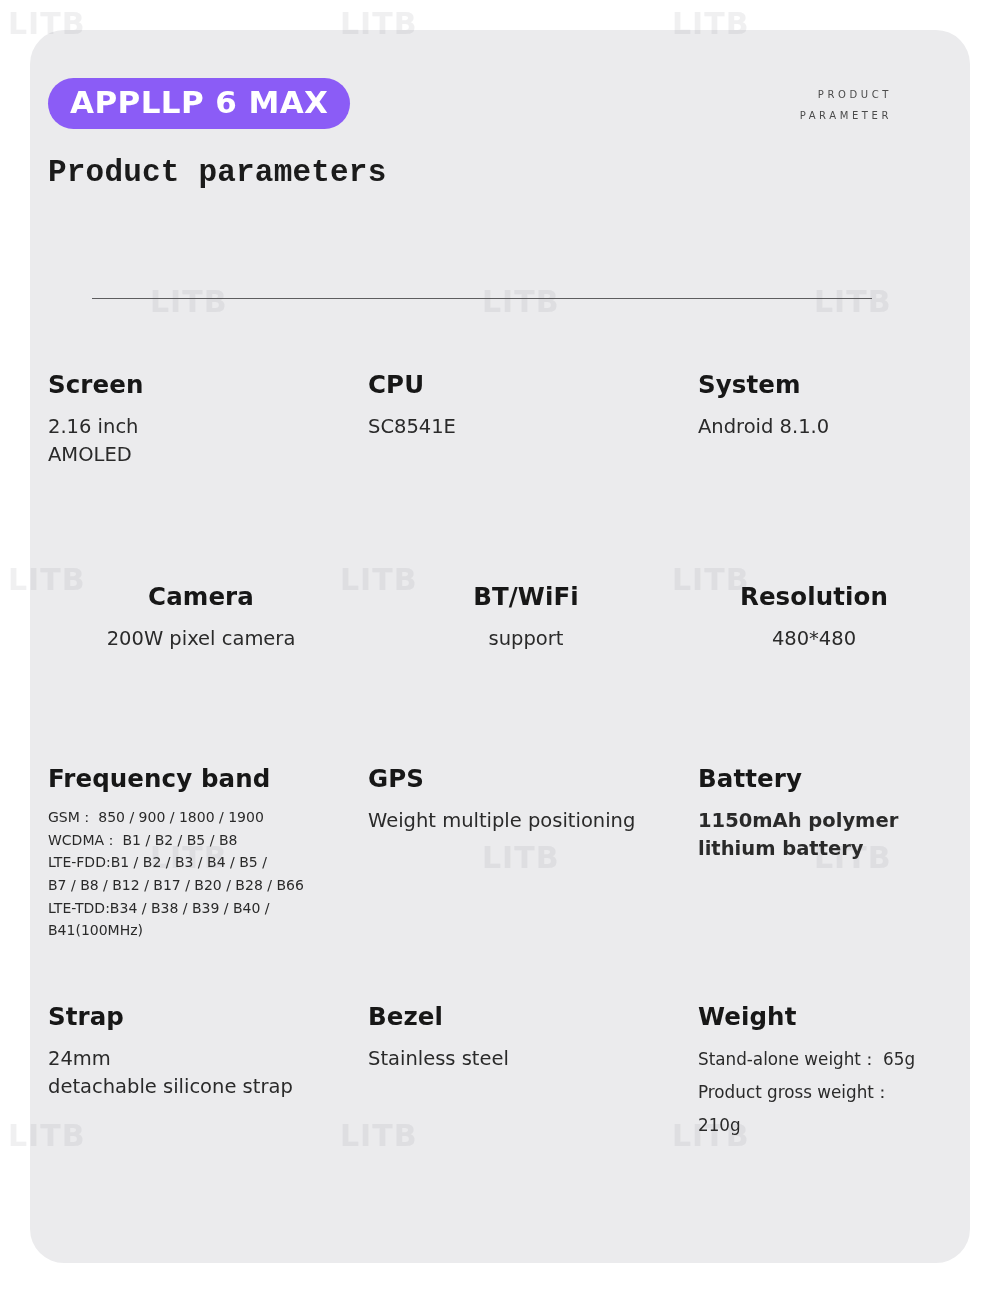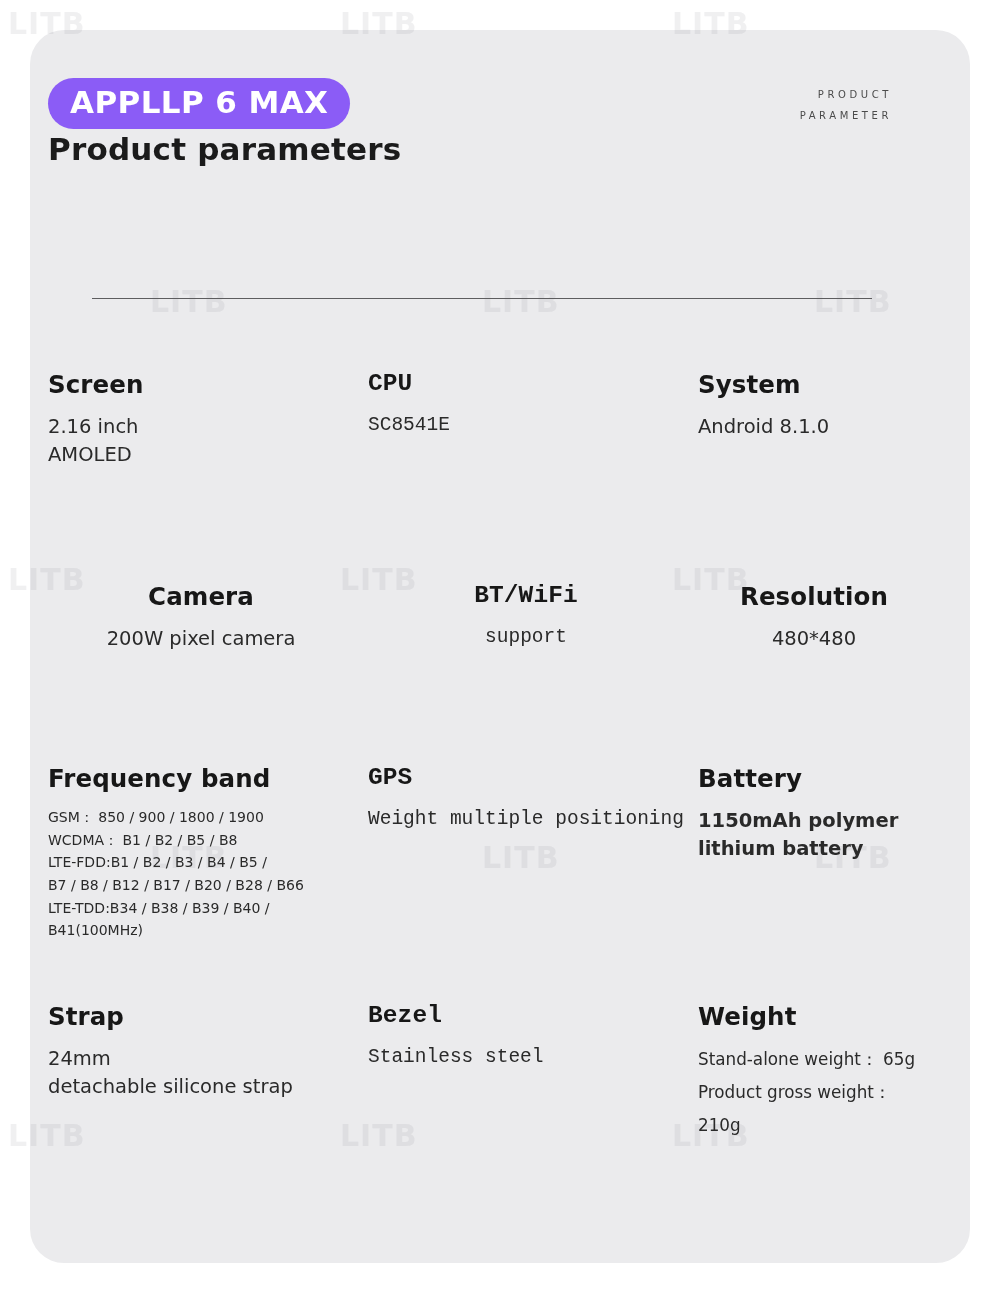--- a/index.html
+++ b/index.html
@@ -61,25 +61,26 @@
     background: #8b5cf6;
     color: #ffffff;
     font-size: 31px;
     font-weight: 700;
     letter-spacing: 0.4px;
     padding: 9px 22px 11px 22px;
     border-radius: 26px;
     line-height: 1;
   }
   .subtitle {
-    margin-top: 2px;
+    margin-top: 26px;
     font-size: 31px;
     font-weight: 700;
     color: #1b1b1b;
     letter-spacing: 0.2px;
+    font-family: Liberation Mono, monospace;
   }
   .eyebrow {
     position: absolute;
     right: 0;
     top: 6px;
     text-align: right;
     color: #4b4b4b;
     font-size: 10px;
     letter-spacing: 3.6px;
     line-height: 2.1;
@@ -101,21 +102,21 @@
   }
   .row {
     display: flex;
     width: 100%;
   }
   .col {
     box-sizing: border-box;
     padding-right: 14px;
   }
   .c1 { width: 320px; }
-  .c2 { width: 330px; font-family: Liberation Mono, monospace; }
+  .c2 { width: 330px; }
   .c3 { width: 246px; }
 
   .spec-label {
     font-size: 24.5px;
     font-weight: 700;
     color: #171717;
     letter-spacing: 0.1px;
     white-space: nowrap;
   }
   .spec-value {

